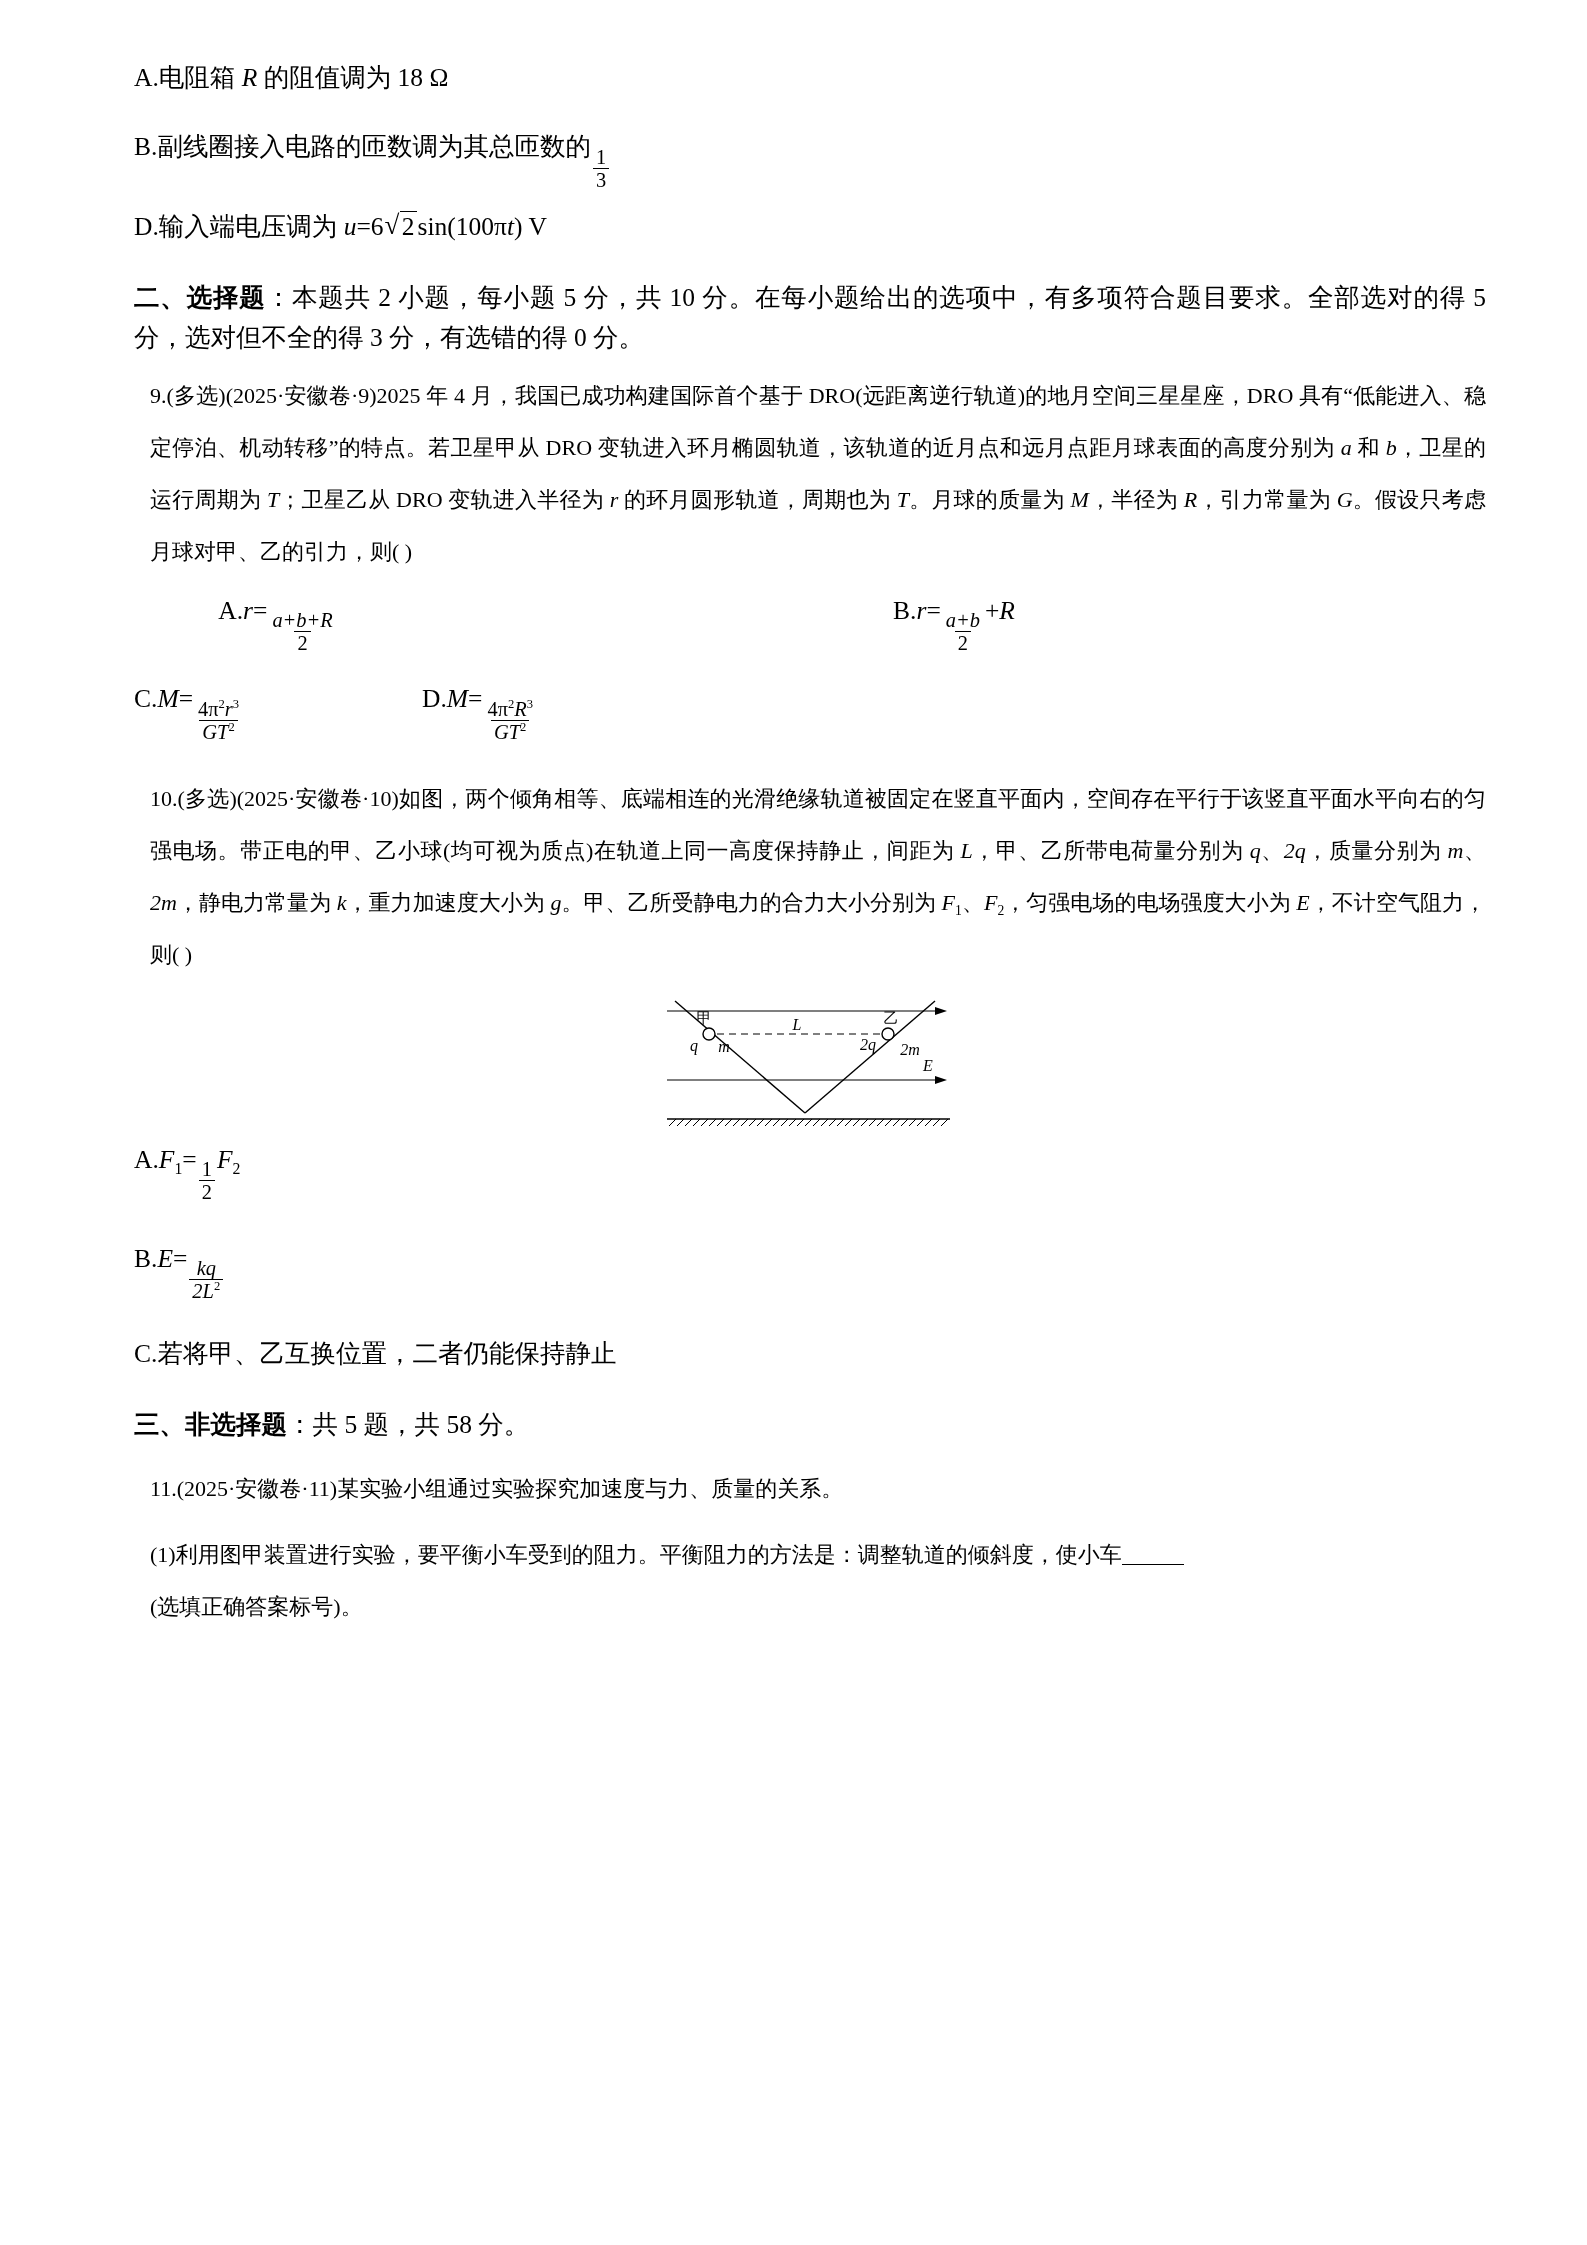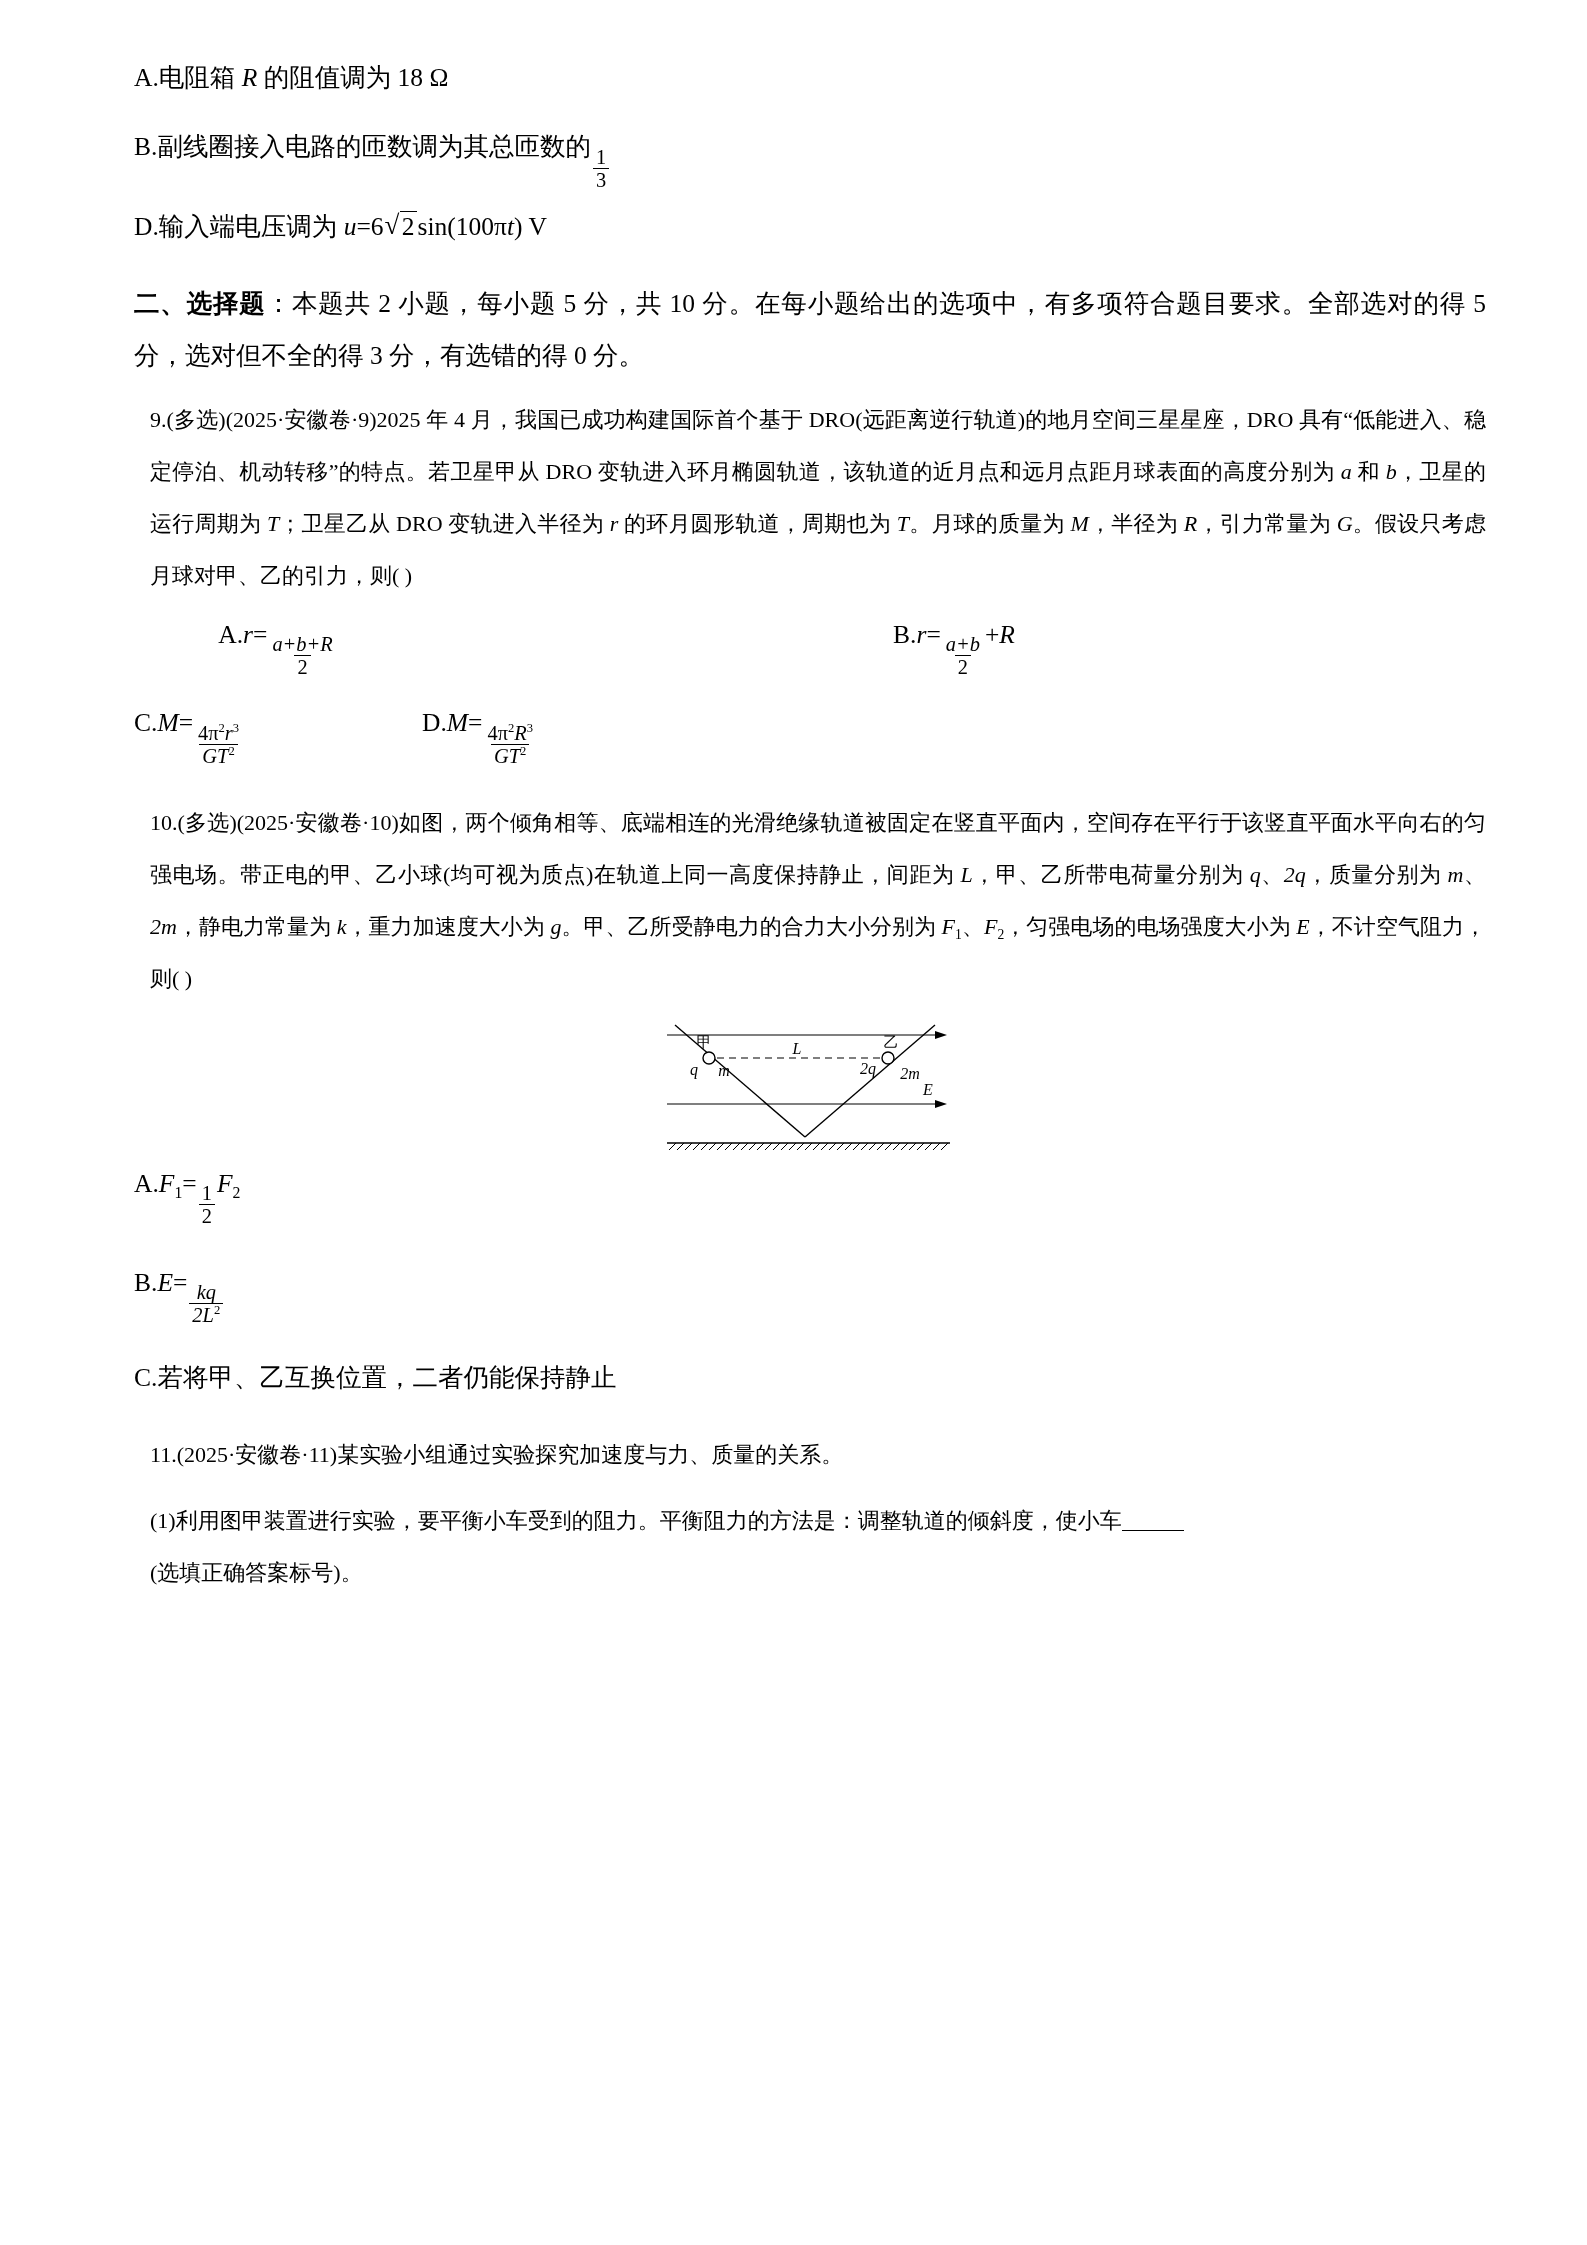--- a/index.html
+++ b/index.html
@@ -36,21 +36,21 @@
   .para {
     font-size: 22px;
     line-height: 52px;
     margin: 0 0 0 16px;
     text-align: justify;
     text-justify: inter-ideograph;
   }
   .para-block { margin-bottom: 14px; }
   .sect-head {
     font-size: 25.5px;
-    line-height: 52px;
+    line-height: 40px;
     text-align: justify;
     text-justify: inter-ideograph;
   }
   .bold { font-weight: bold; }
   .it {
     font-style: italic;
     font-family: "Liberation Serif", serif;
   }
 
   
@@ -280,20 +280,23 @@
           <span class="num it">kq</span>
           <span class="den"><span class="it">2L</span><sup class="ex">2</sup></span>
         </span>
     </div>
 
     <div class="opt" style="margin-bottom:34px;">
       <span>C.若将甲、乙互换位置，二者仍能保持静止</span>
     </div>
 
 
+    <div class="sect-head" style="margin-bottom:18px;">
+      <span class="bold">三、非选择题</span><span>：共 5 题，共 58 分。</span>
+    </div>
 
     <div class="para" style="margin-bottom:14px;">
       <span>11.(2025·安徽卷·11)某实验小组通过实验探究加速度与力、质量的关系。</span>
     </div>
 
     <div class="para">
       <span>(1)利用图甲装置进行实验，要平衡小车受到的阻力。平衡阻力的方法是：调整轨道的倾斜度，使小车</span><span class="blank-ul"></span><br>
       <span>(选填正确答案标号)。</span>
     </div>
 

